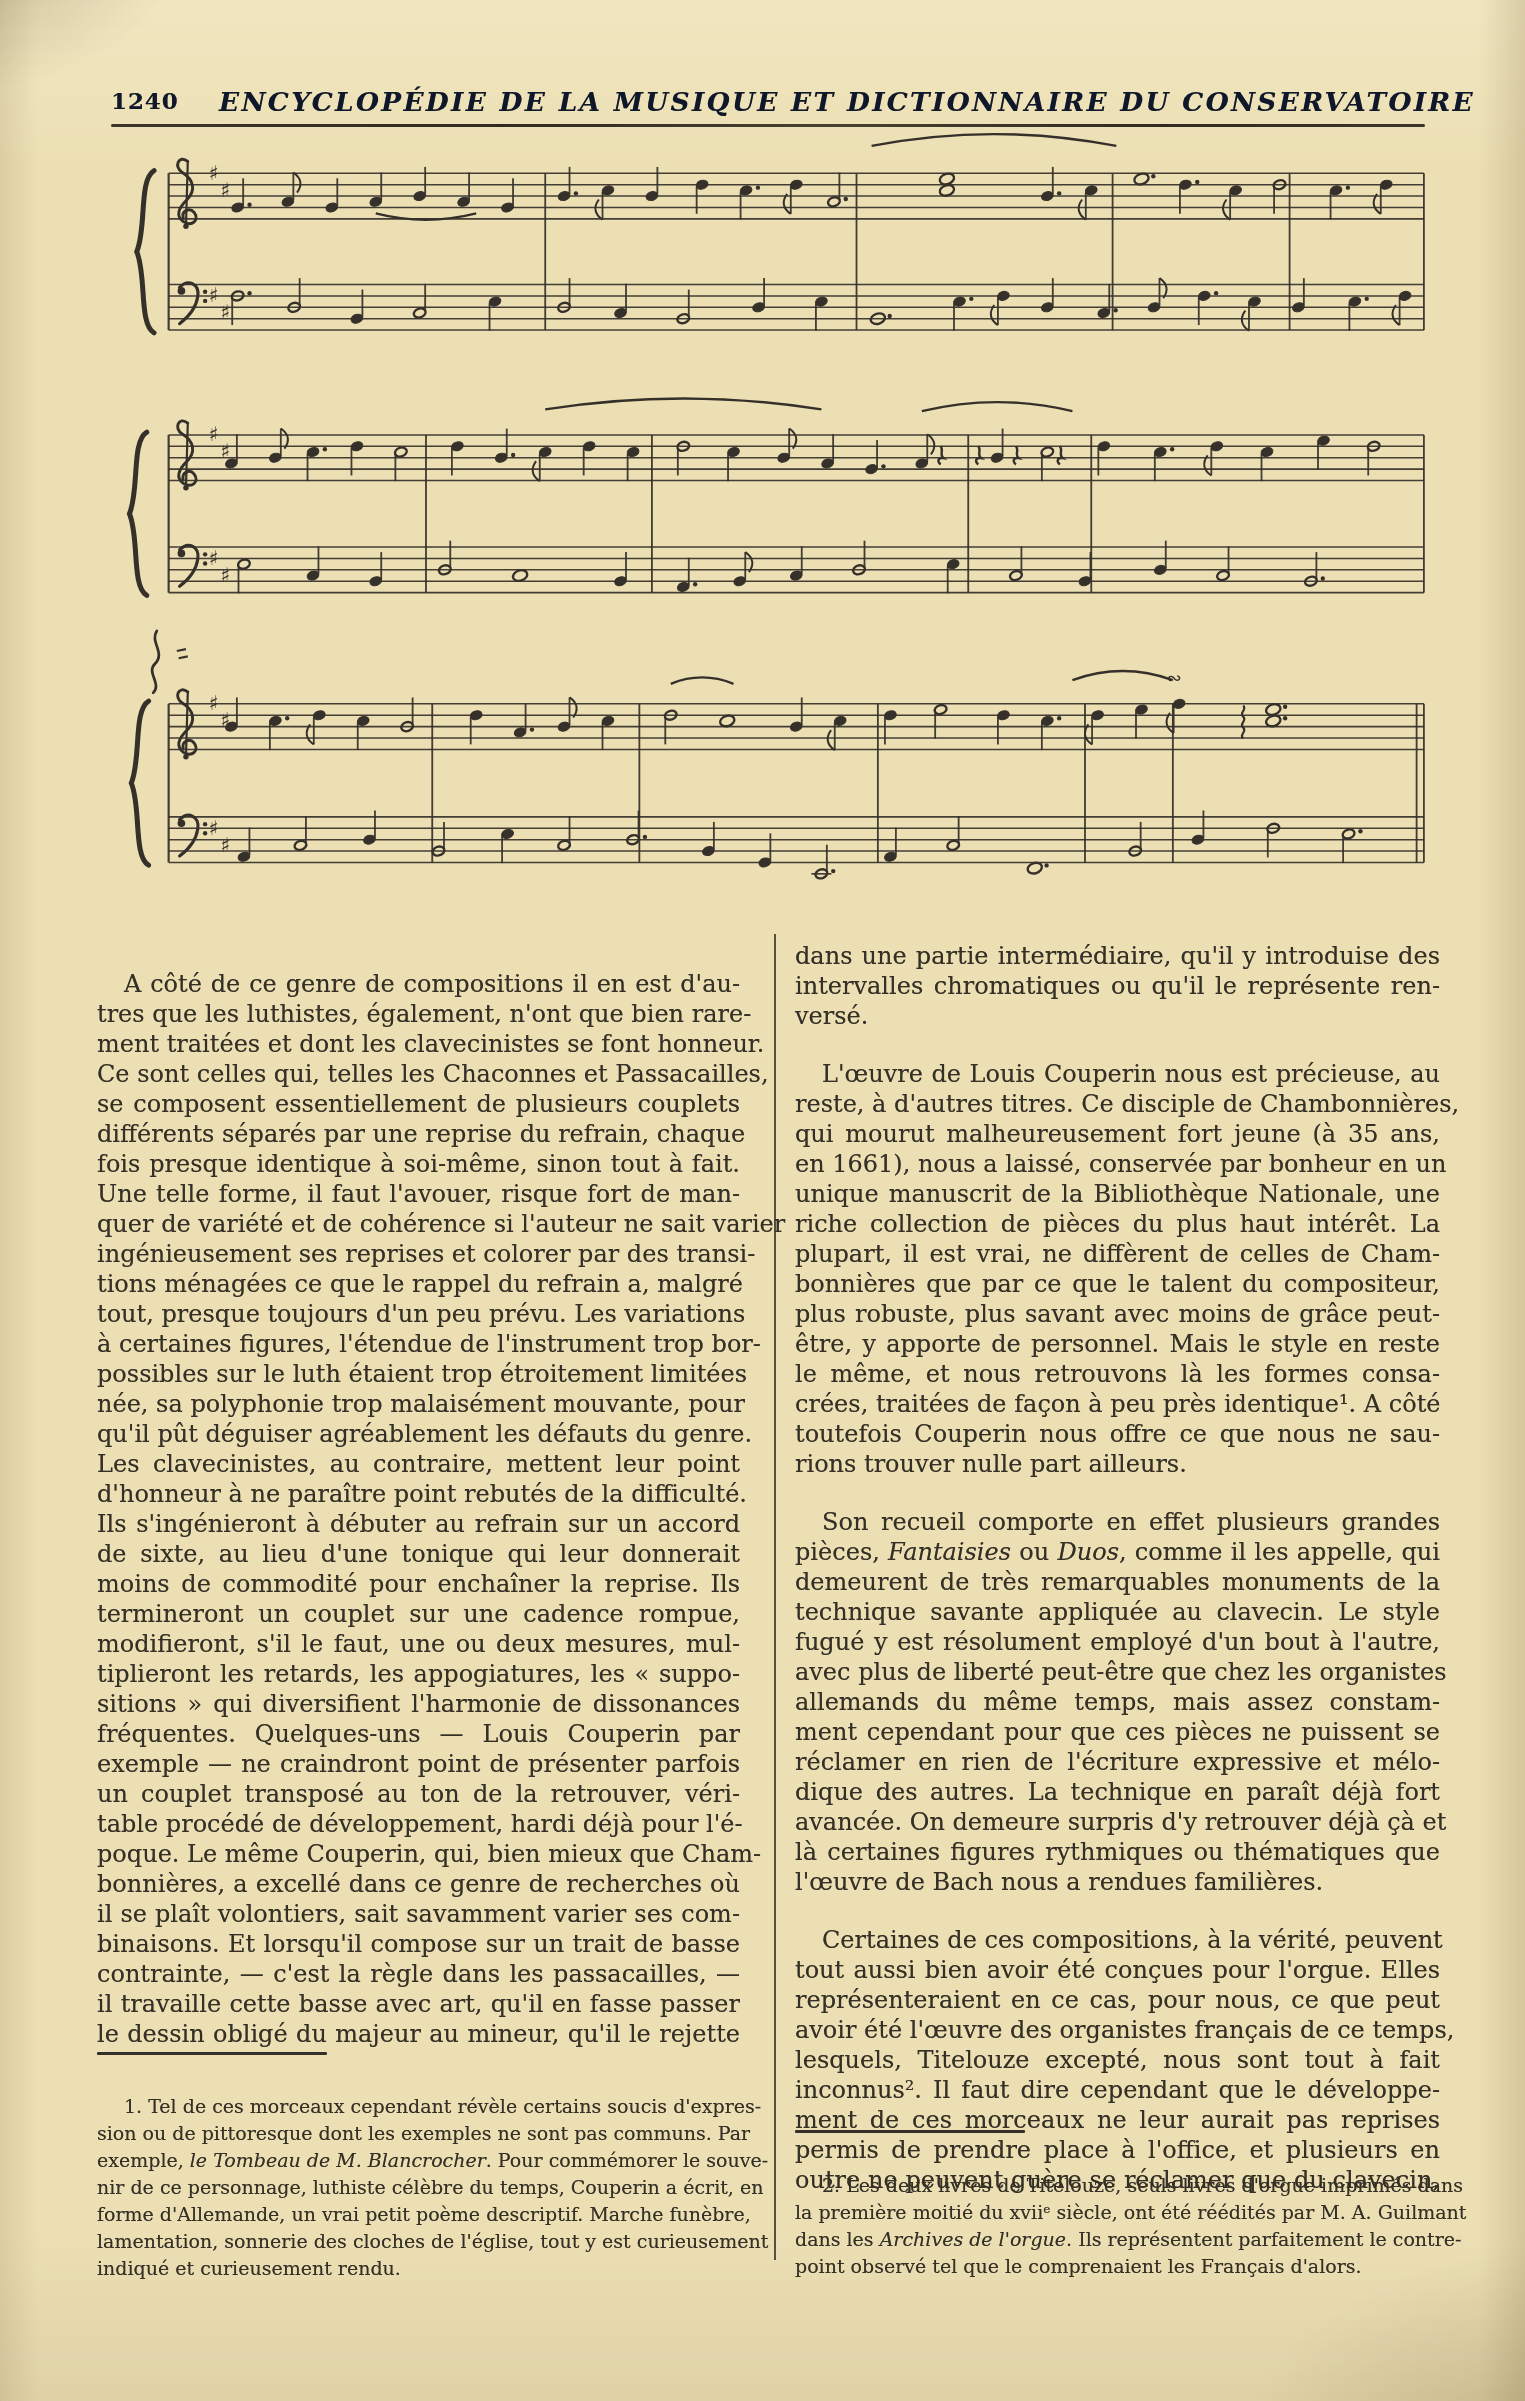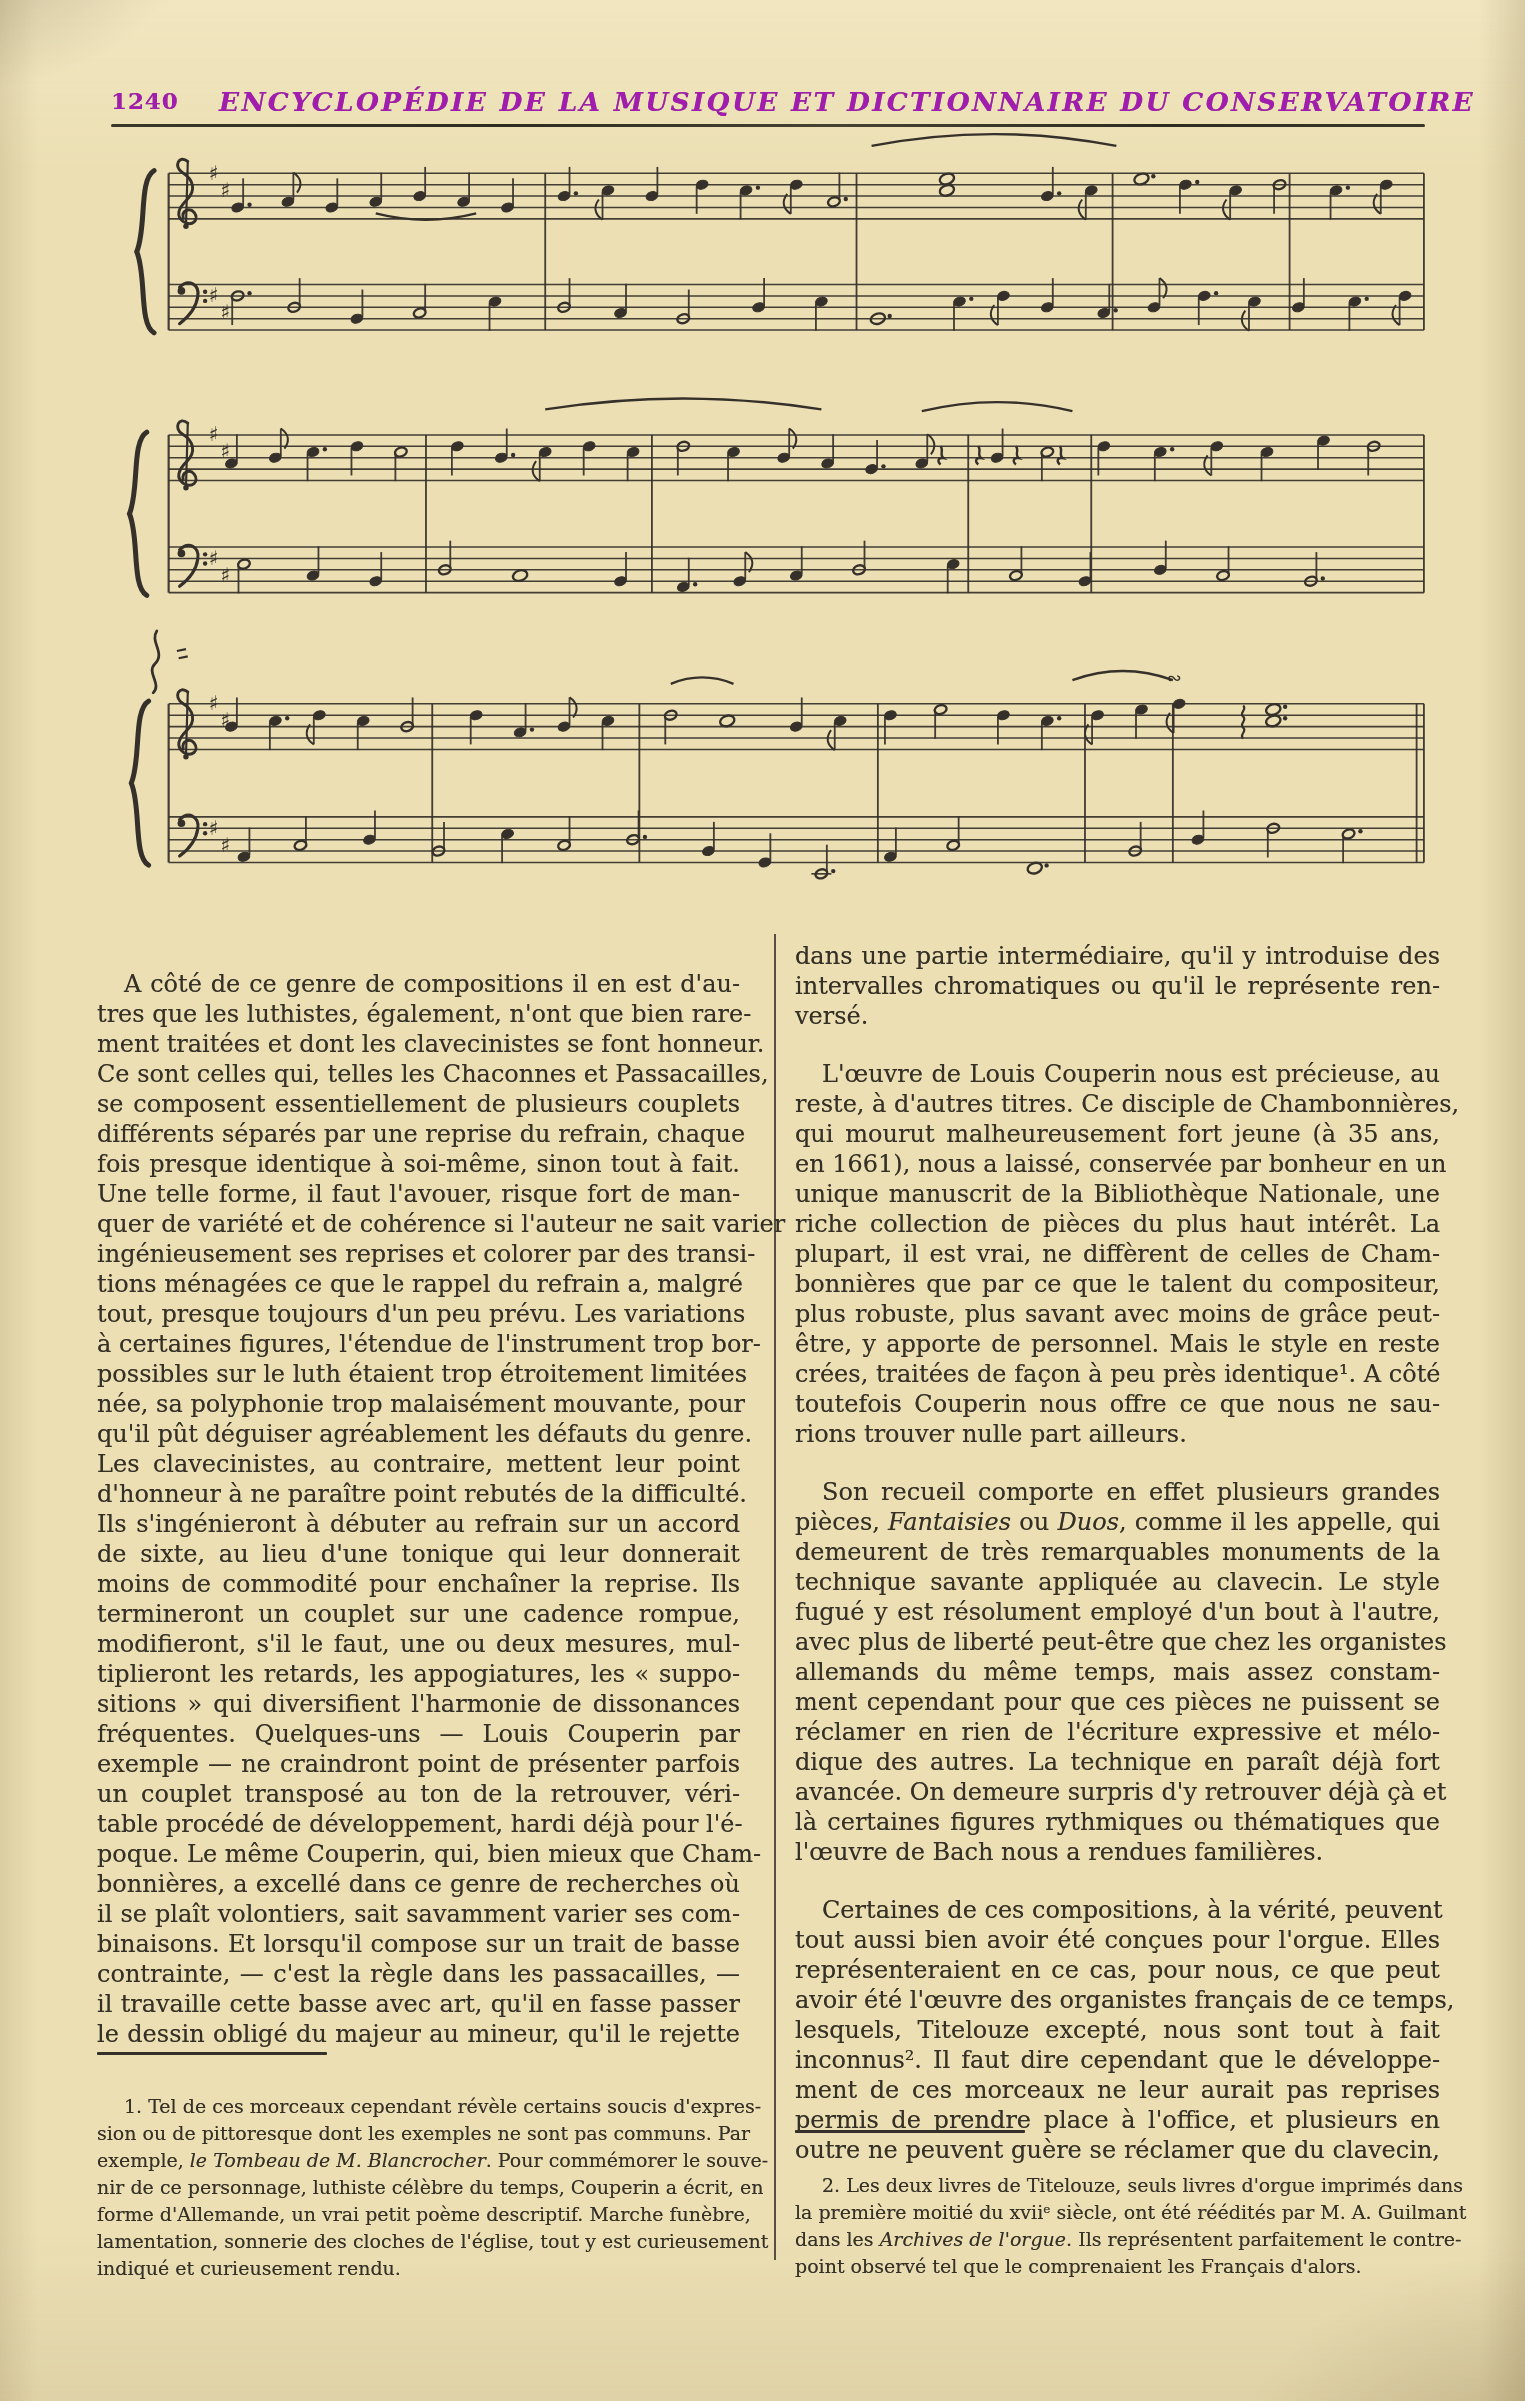--- a/index.html
+++ b/index.html
@@ -7,21 +7,21 @@
     width:1526px;height:2401px;position:relative;overflow:hidden;
     font-family:"DejaVu Serif", serif;
     color:#343026;
     background:
       radial-gradient(383px 237px at -55px -55px, rgba(82,68,38,.30), rgba(82,68,38,0) 62%),
       radial-gradient(510px 383px at 102% 104%, rgba(110,92,52,.30), rgba(110,92,52,0) 65%),
       linear-gradient(to right, rgba(120,100,60,.14), rgba(120,100,60,0) 2.5%, rgba(120,100,60,0) 97%, rgba(120,100,60,.20)),
       linear-gradient(to bottom, rgba(246,238,206,.45), rgba(0,0,0,0) 7%, rgba(0,0,0,0) 93%, rgba(110,92,55,.10)),
       #ecdfb4;
   }
-  .ink{color:#a21caf;}
+  .ink{color:#0f172a;}
   
   #page-number{
     position:absolute;left:111px;top:87px;font-size:23px;letter-spacing:0.9px;
     font-weight:bold;text-shadow:0 0 0.5px rgba(52,46,36,.55);
   }
   #running-title{
     position:absolute;left:219px;right:128px;top:86px;text-align:center;
     font-size:26.4px;font-style:italic;font-weight:bold;letter-spacing:2.3px;
     white-space:nowrap;text-shadow:0 0 0.5px rgba(52,46,36,.5);
   }
@@ -521,20 +521,21 @@
     <div class="tline main-line ind"><span>L'œuvre de Louis Couperin nous est précieuse, au</span></div>
     <div class="tline main-line"><span>reste, à d'autres titres. Ce disciple de Chambonnières,</span></div>
     <div class="tline main-line"><span>qui mourut malheureusement fort jeune (à 35 ans,</span></div>
     <div class="tline main-line"><span>en 1661), nous a laissé, conservée par bonheur en un</span></div>
     <div class="tline main-line"><span>unique manuscrit de la Bibliothèque Nationale, une</span></div>
     <div class="tline main-line"><span>riche collection de pièces du plus haut intérêt. La</span></div>
     <div class="tline main-line"><span>plupart, il est vrai, ne diffèrent de celles de Cham-</span></div>
     <div class="tline main-line"><span>bonnières que par ce que le talent du compositeur,</span></div>
     <div class="tline main-line"><span>plus robuste, plus savant avec moins de grâce peut-</span></div>
     <div class="tline main-line"><span>être, y apporte de personnel. Mais le style en reste</span></div>
+    <div class="tline main-line"><span>le même, et nous retrouvons là les formes consa-</span></div>
     <div class="tline main-line"><span>crées, traitées de façon à peu près identique¹. A côté</span></div>
     <div class="tline main-line"><span>toutefois Couperin nous offre ce que nous ne sau-</span></div>
     <div class="tline main-line pend"><span>rions trouver nulle part ailleurs.</span></div>
     <div class="tline main-line ind"><span>Son recueil comporte en effet plusieurs grandes</span></div>
     <div class="tline main-line"><span>pièces, </span><i>Fantaisies</i><span> ou </span><i>Duos</i><span>, comme il les appelle, qui</span></div>
     <div class="tline main-line"><span>demeurent de très remarquables monuments de la</span></div>
     <div class="tline main-line"><span>technique savante appliquée au clavecin. Le style</span></div>
     <div class="tline main-line"><span>fugué y est résolument employé d'un bout à l'autre,</span></div>
     <div class="tline main-line"><span>avec plus de liberté peut-être que chez les organistes</span></div>
     <div class="tline main-line"><span>allemands du même temps, mais assez constam-</span></div>

